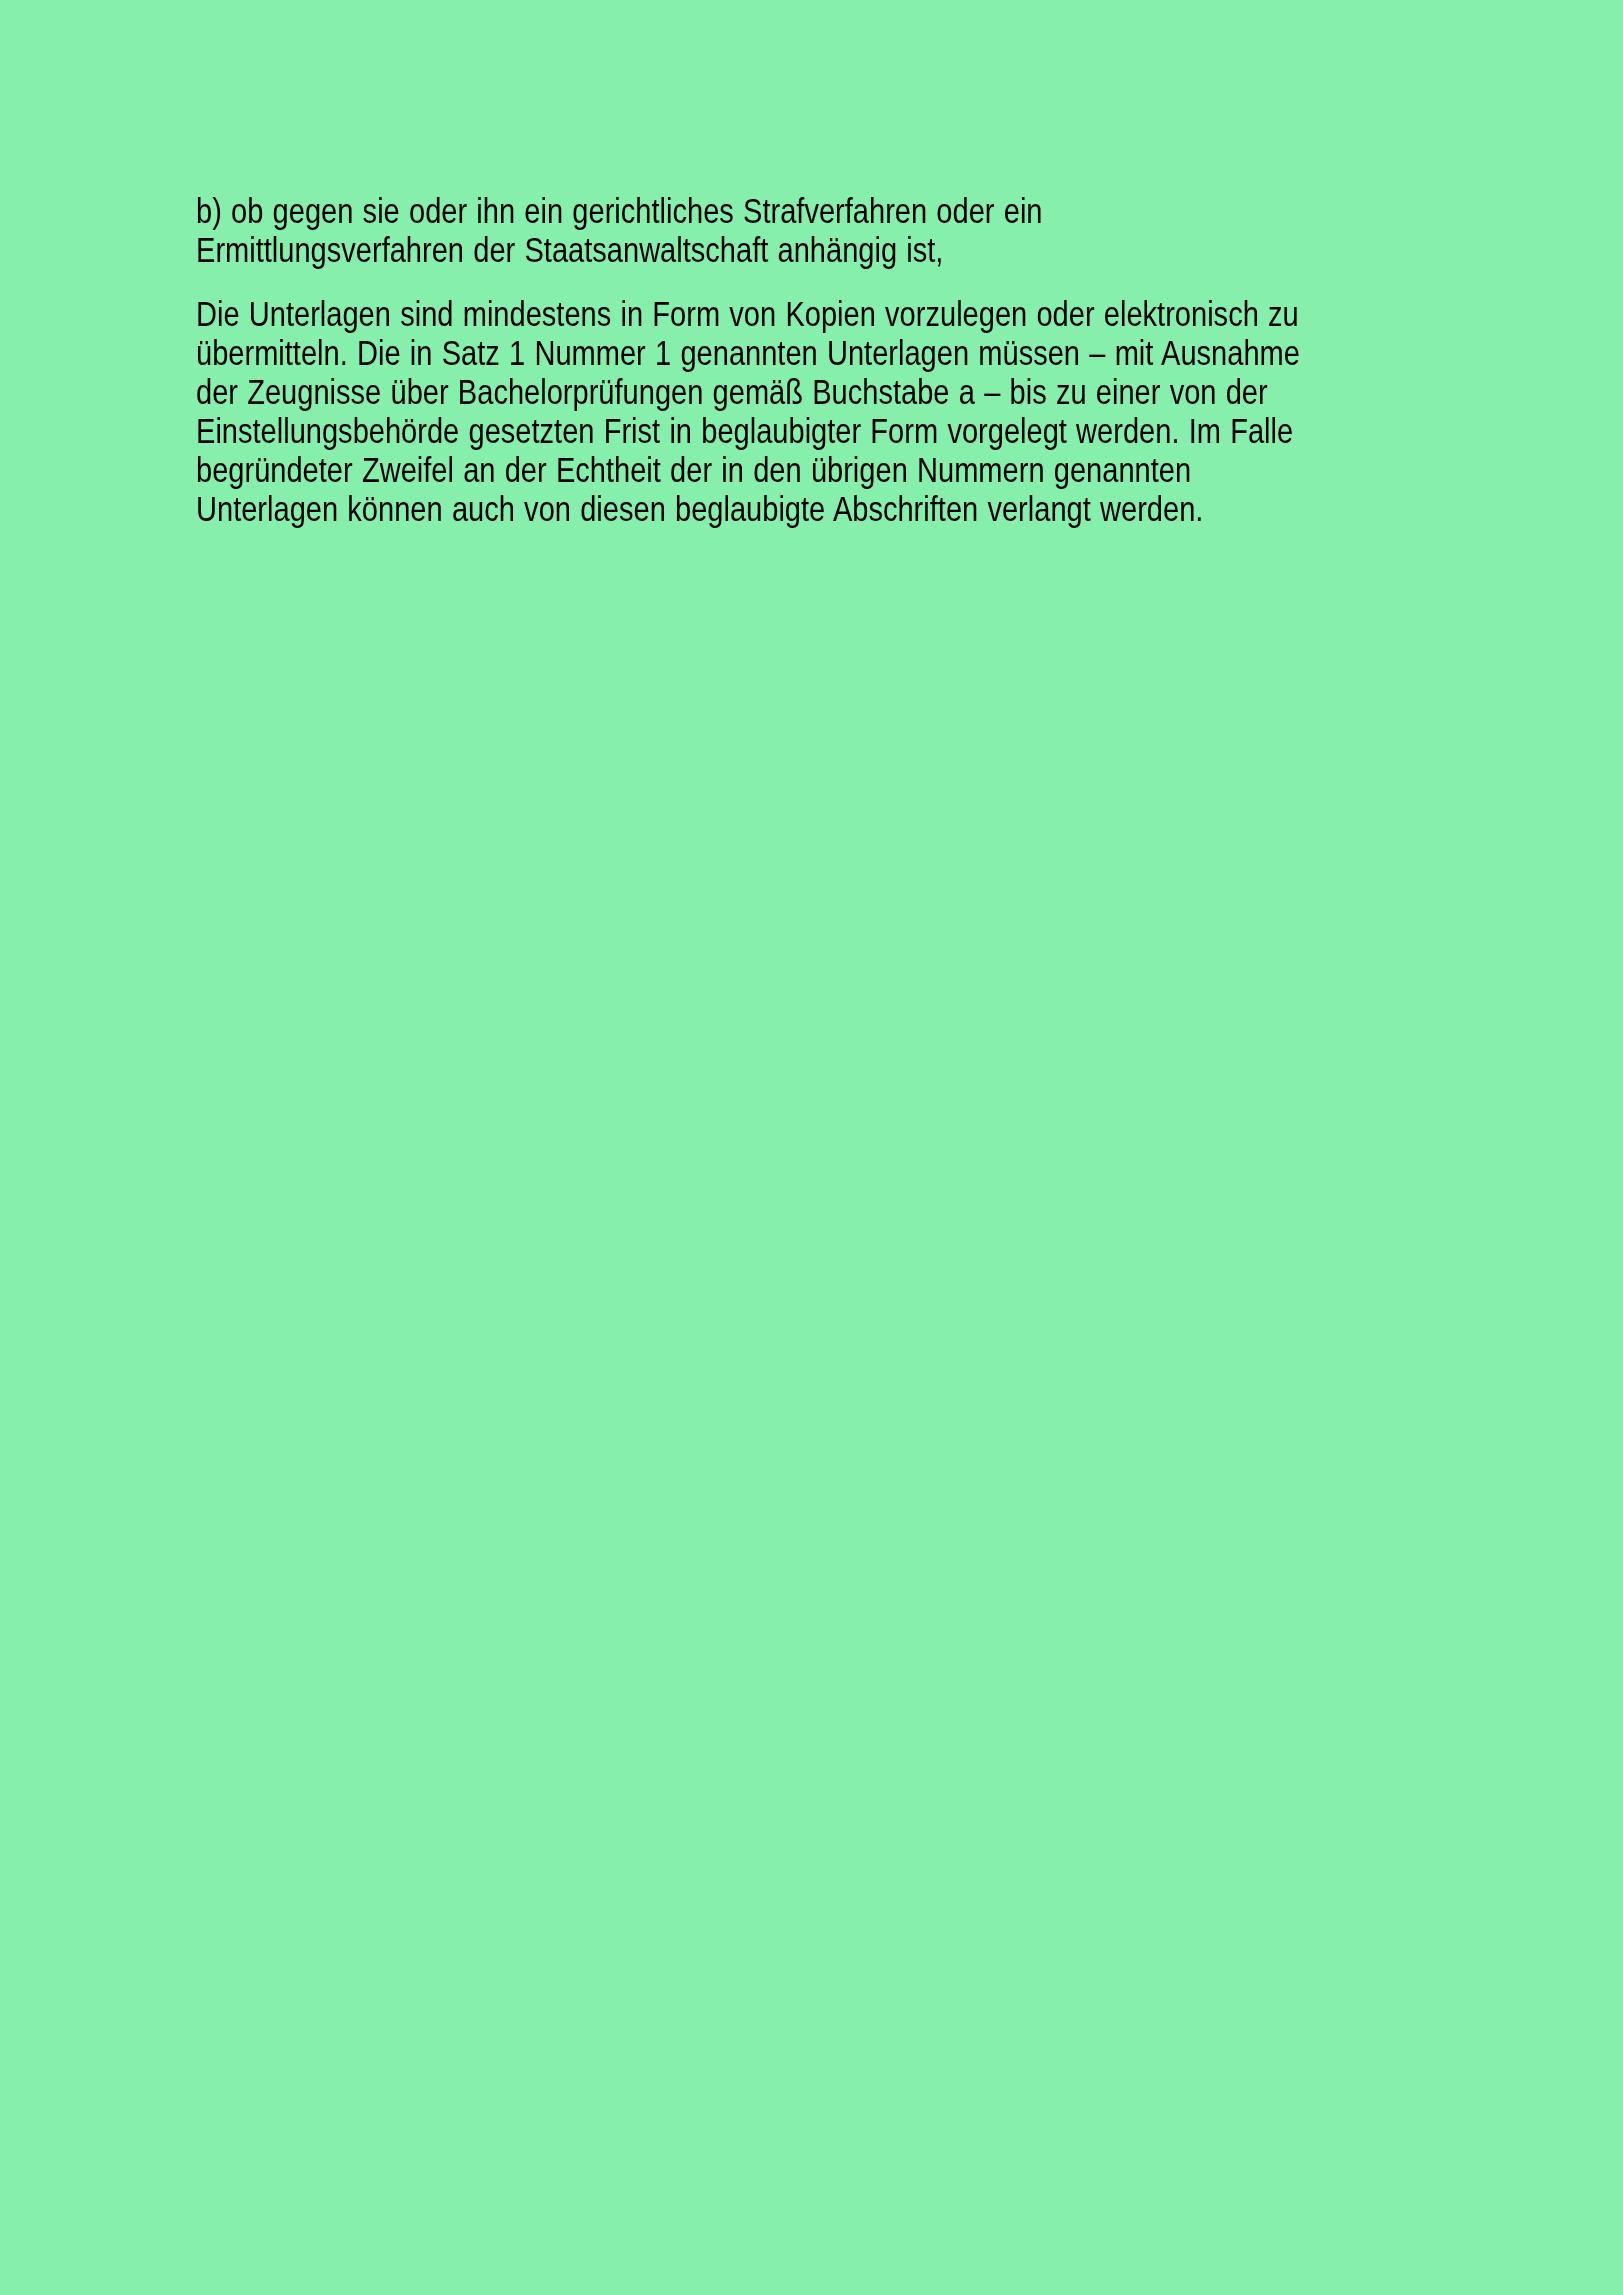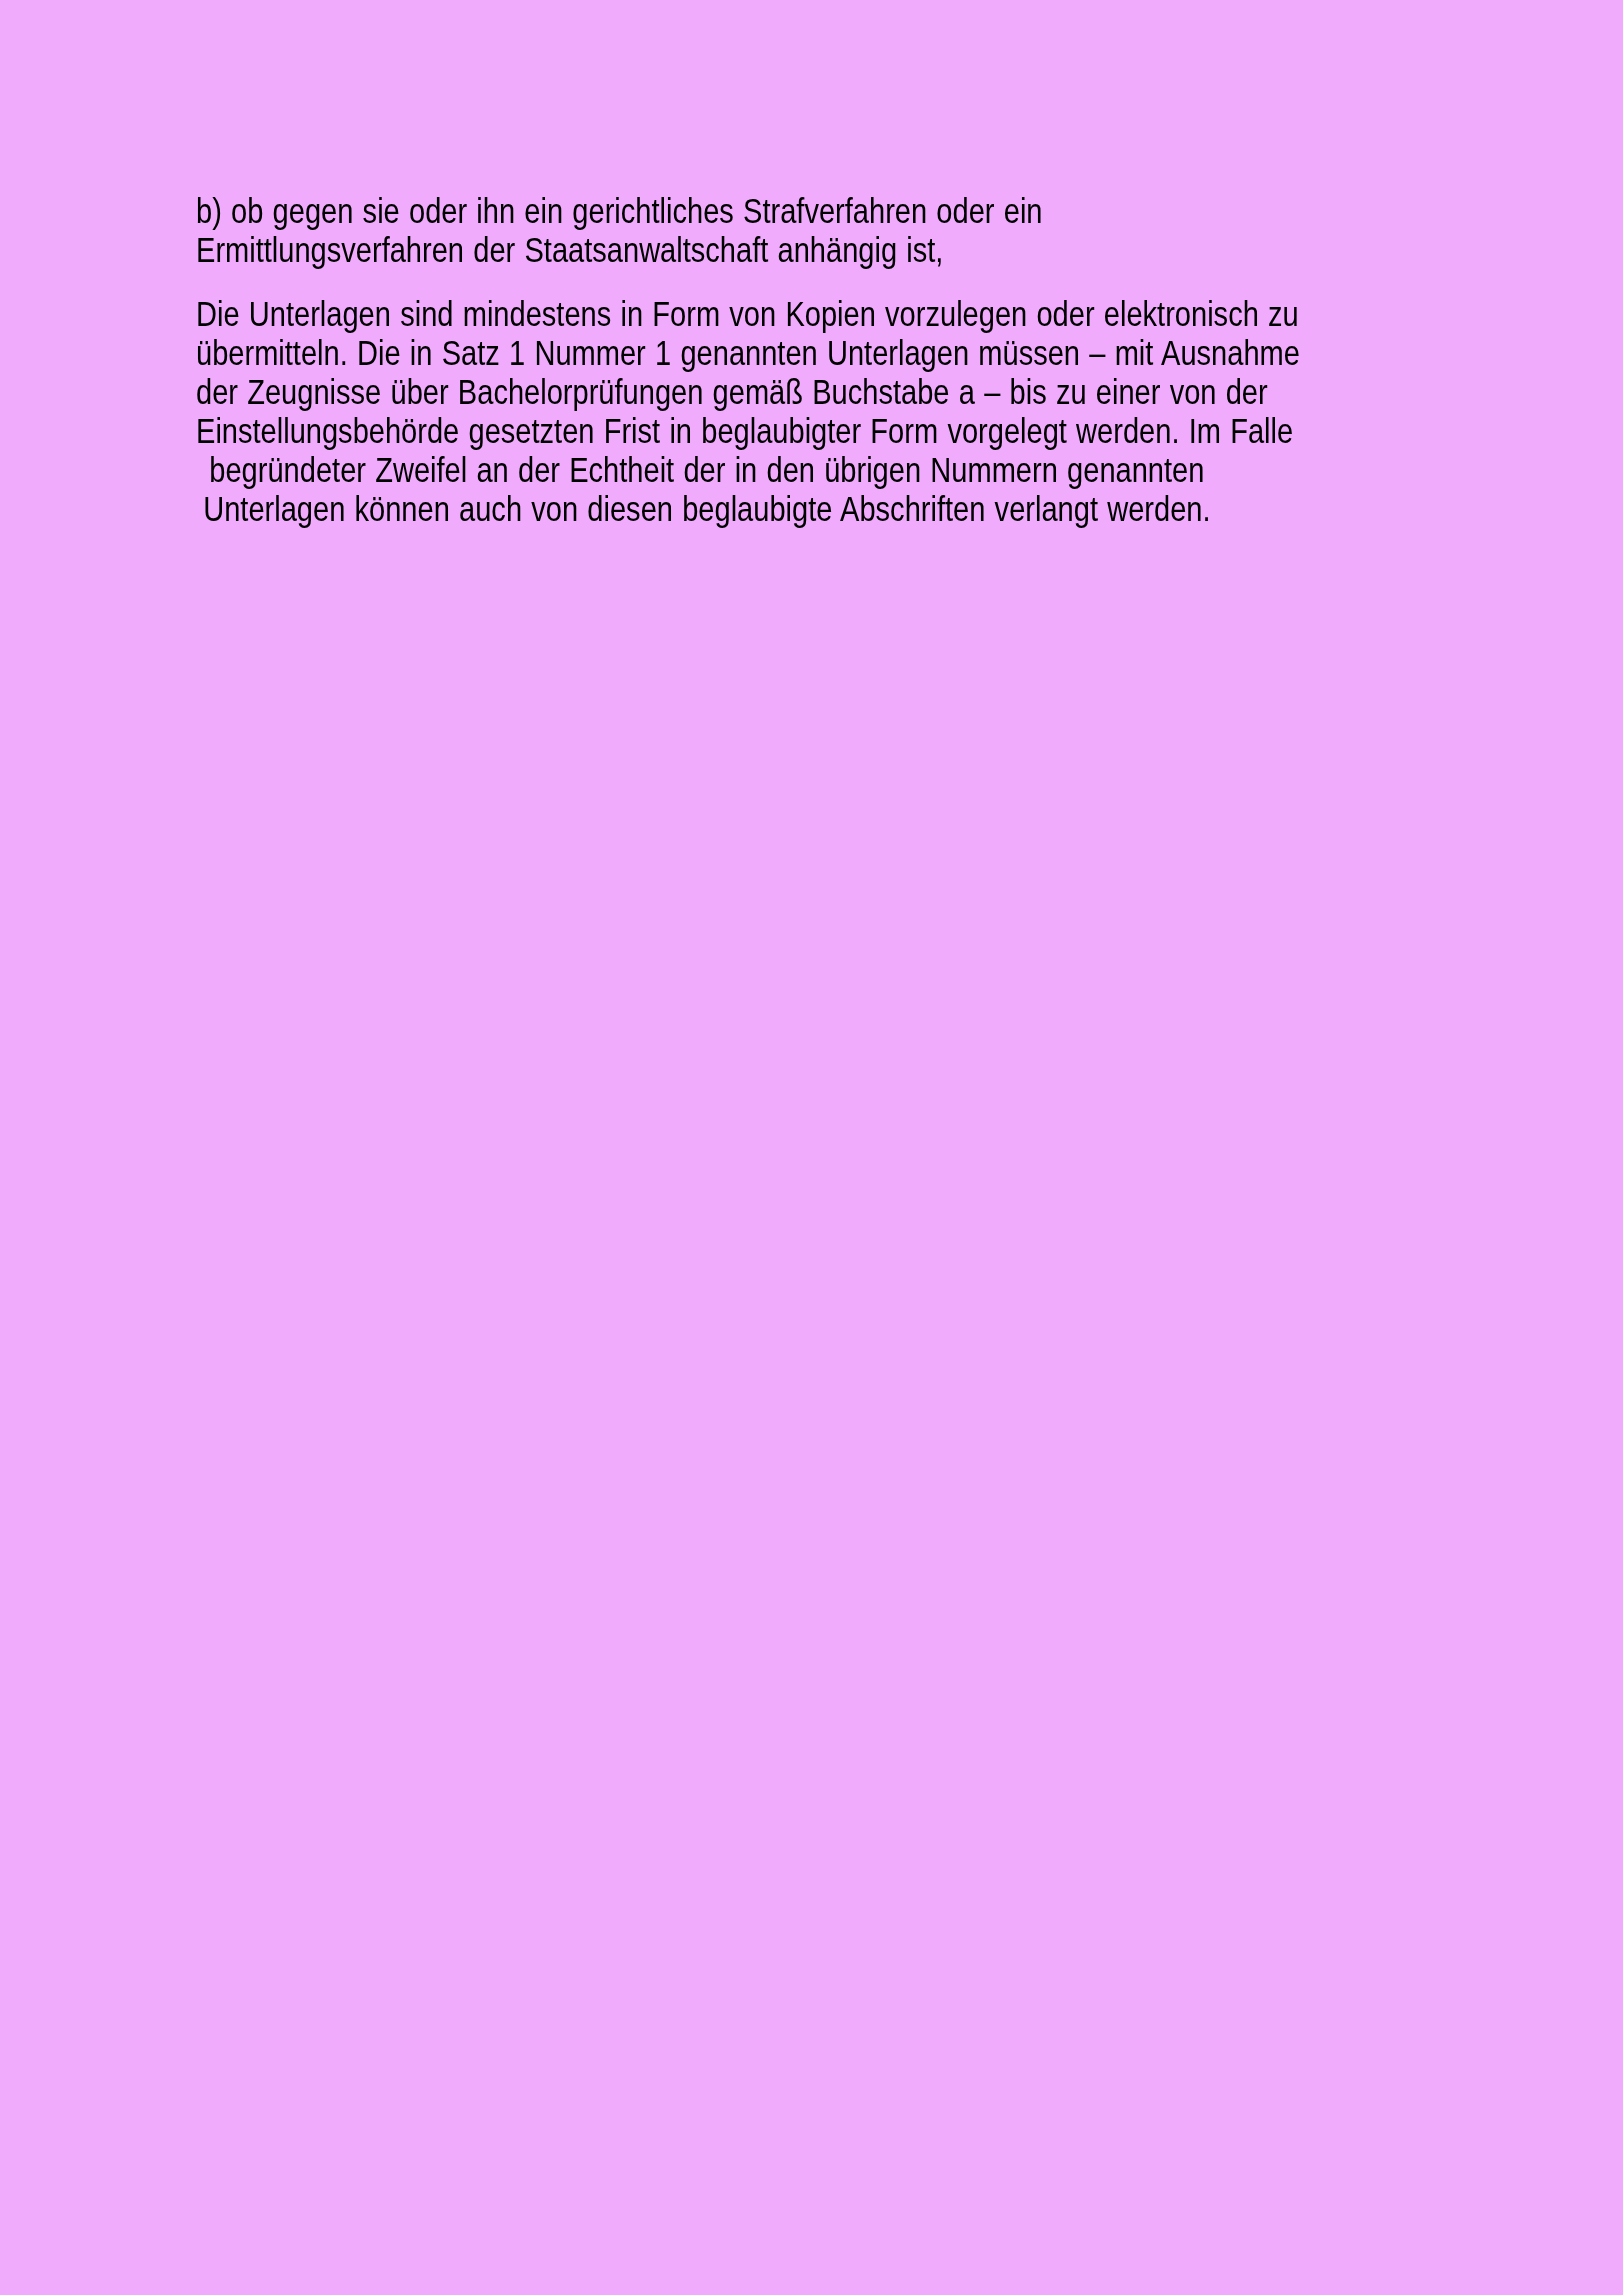--- a/index.html
+++ b/index.html
@@ -5,42 +5,41 @@
 <style>
   html, body {
     margin: 0;
     padding: 0;
     background: #ffffff;
   }
   .page {
     position: relative;
     width: 1623px;
     height: 2295px;
-    background: #f0abfc;
+    background: #86efac;
     overflow: hidden;
     font-family: "Liberation Sans", "DejaVu Sans", sans-serif;
     color: #000000;
   }
   .textblock {
     position: absolute;
     left: 196px;
     top: 191px;
     width: 1231px;
   }
   .para {
     margin: 0 0 25px 0;
     padding: 0;
     font-size: 35px;
     line-height: 39px;
     font-weight: 400;
     word-spacing: 0.04em;
   }
   .para:last-child {
     margin-bottom: 0;
-    text-align: center;
   }
   
   .line {
     display: block;
     white-space: pre;
     transform: scaleX(0.83);
     transform-origin: 0 50%;
   }
 </style>
 </head>

